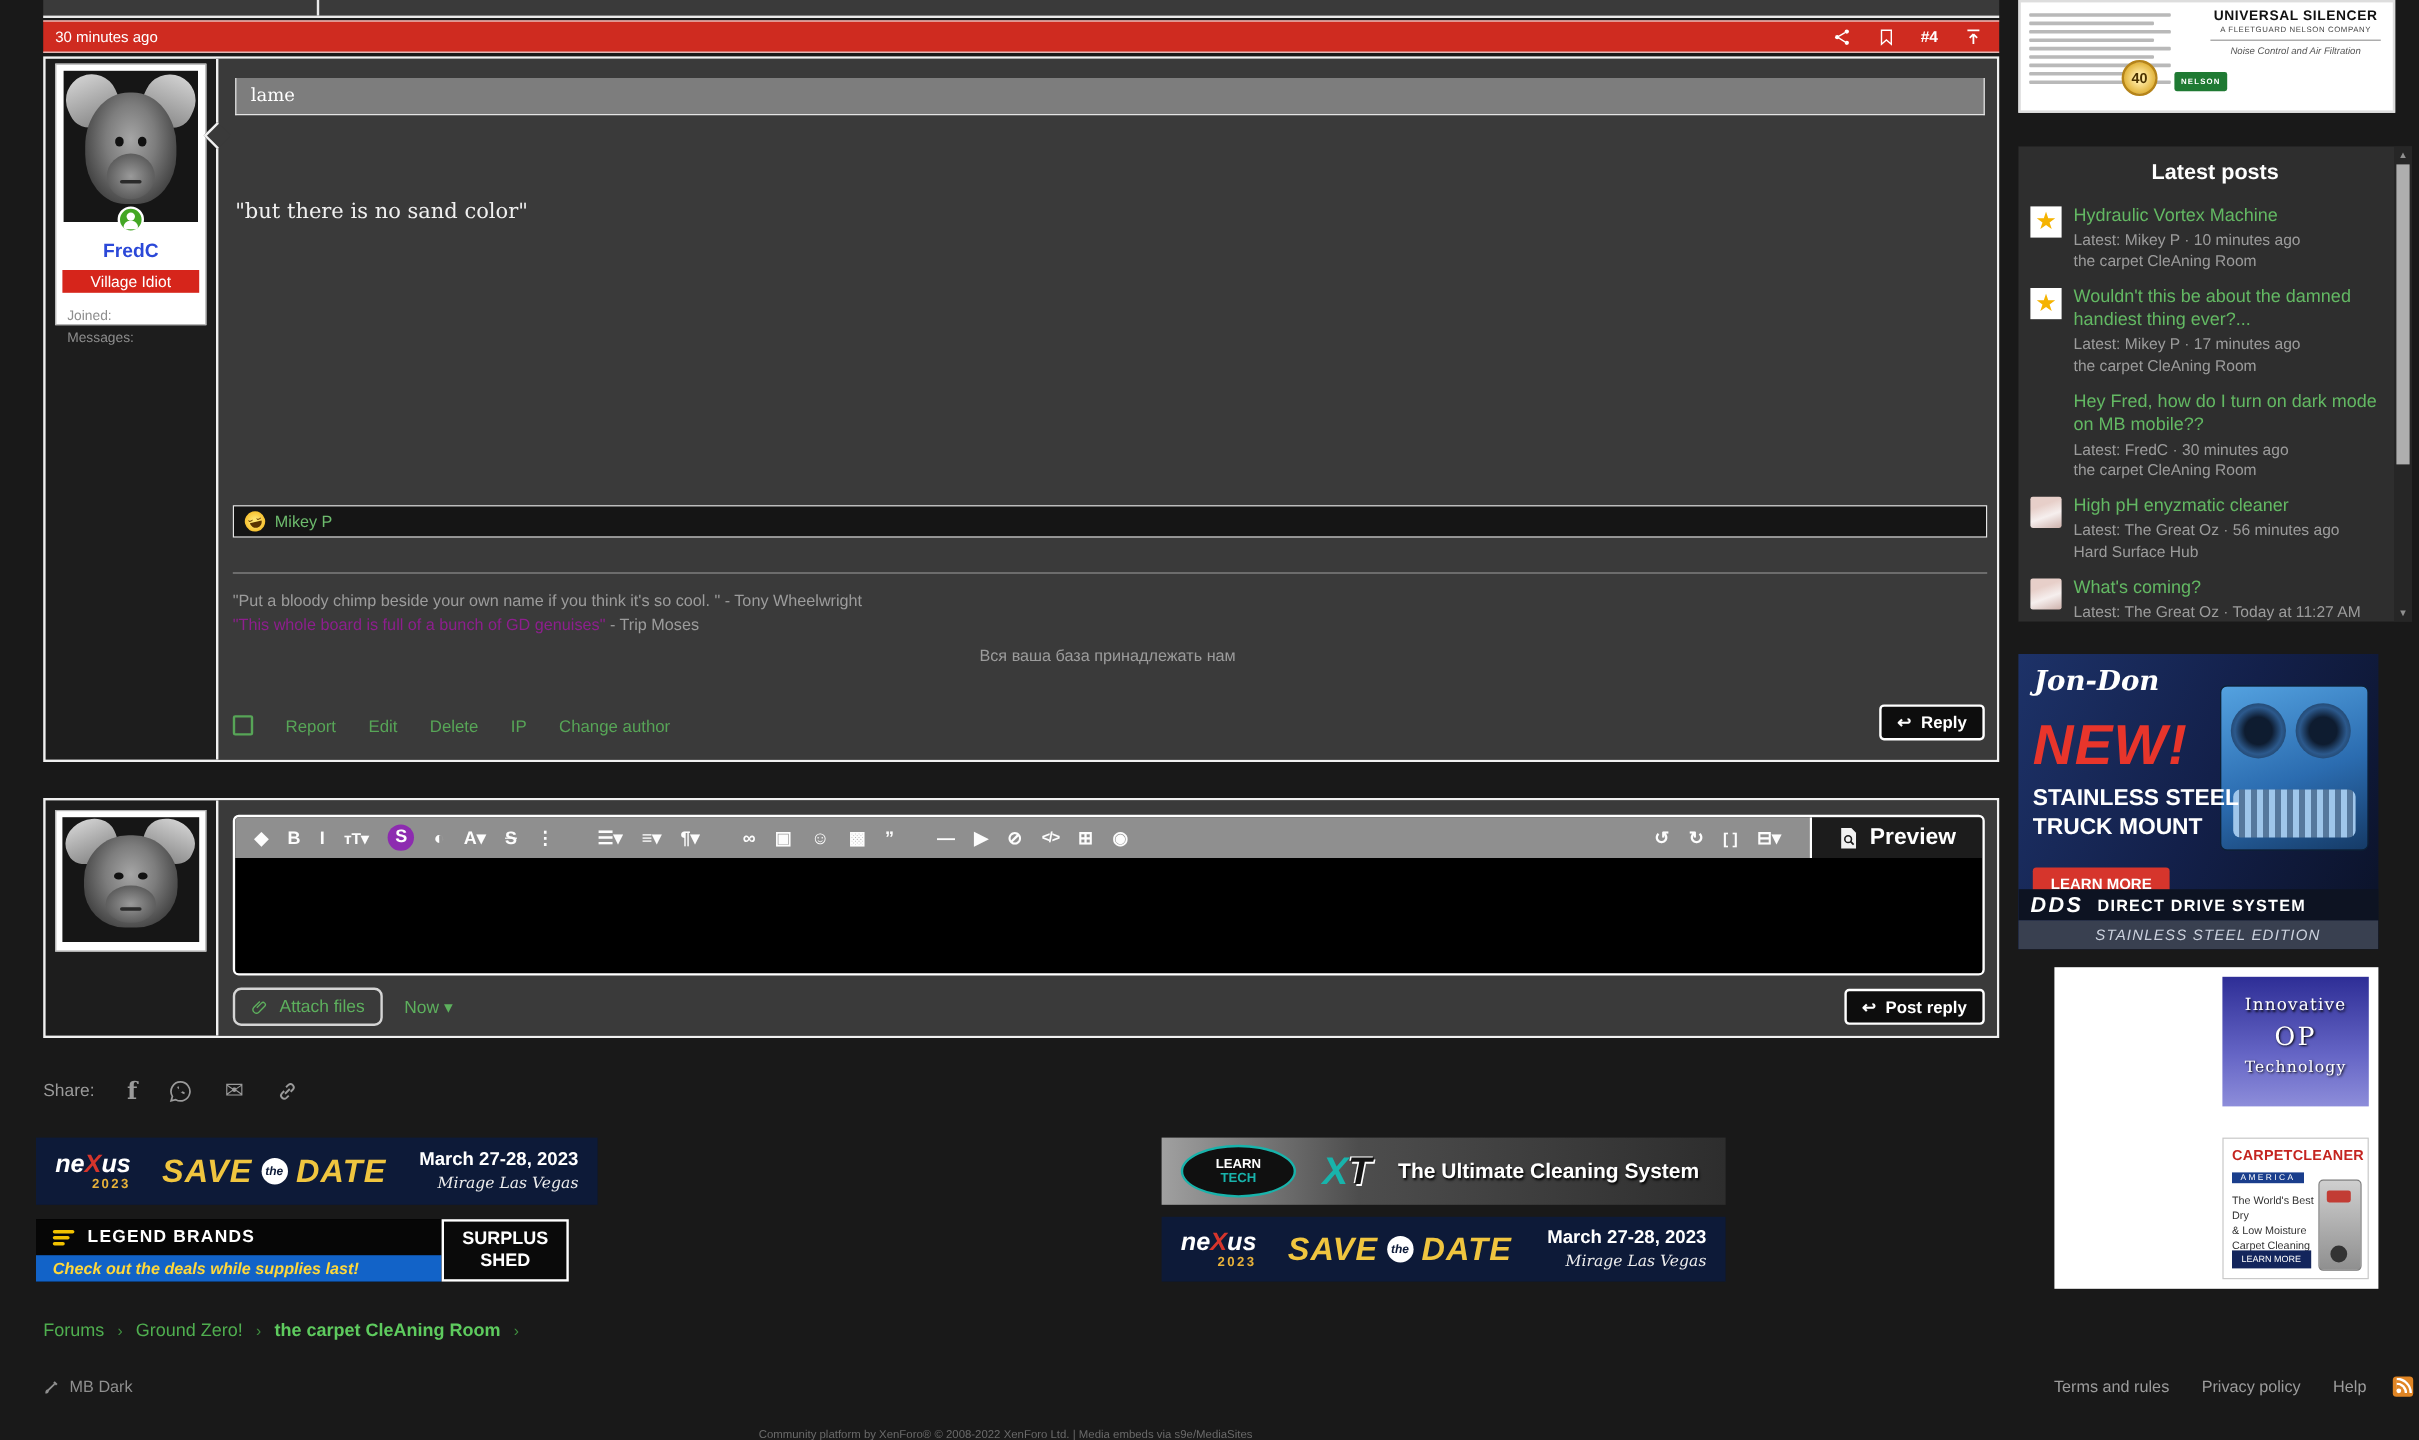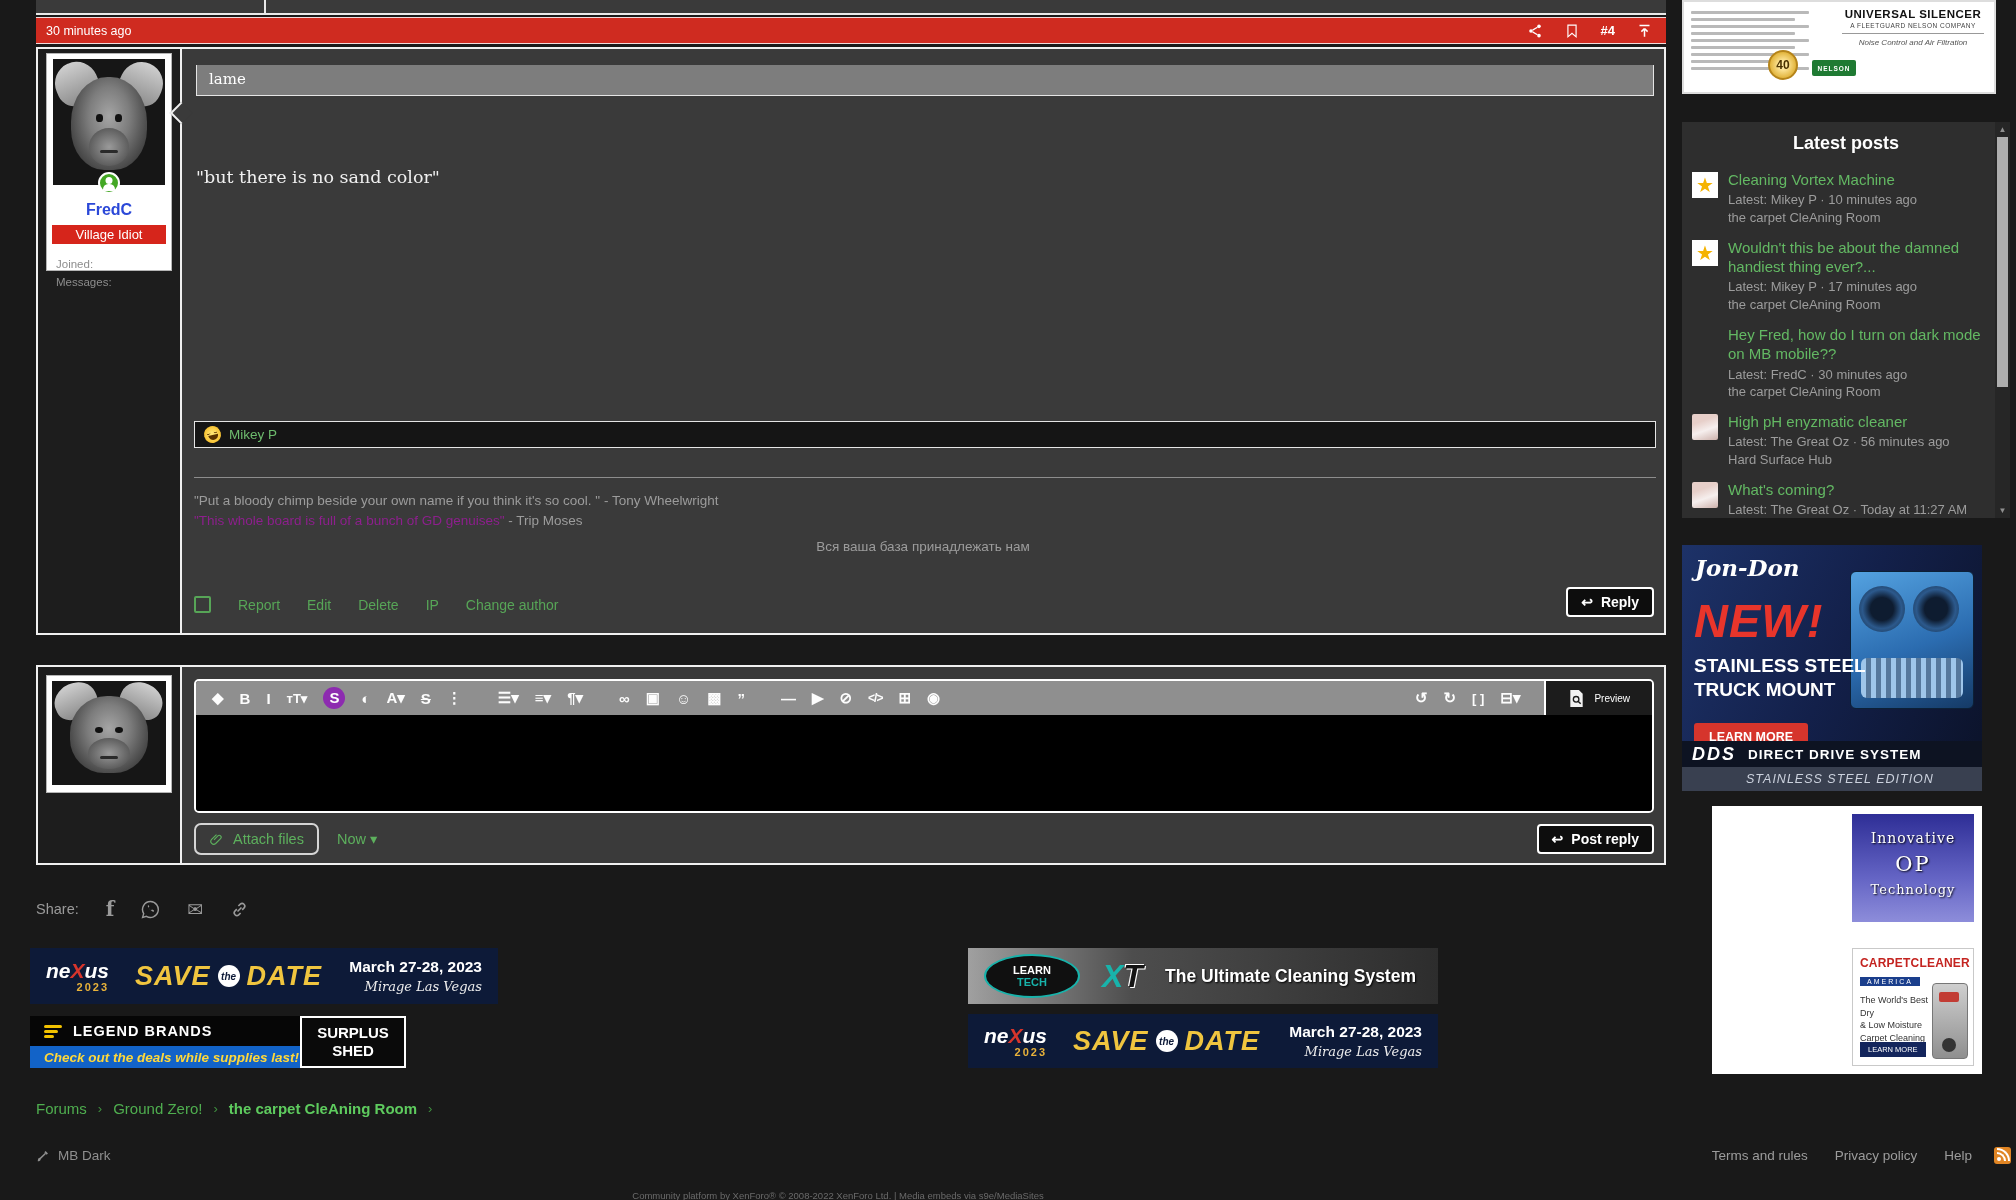--- a/index.html
+++ b/index.html
@@ -82,21 +82,21 @@
   .toolbar{background:#8f8f8f;height:34px;display:flex;align-items:center;color:#fdfdfd;padding-left:8px}
   .tb-icon{font-size:15px;font-weight:bold;margin:0 8px;white-space:nowrap;cursor:pointer}
   .tb-icon.sm{font-size:13px}
   .tb-icon.hl{background:#8d2bb0;border-radius:50%;width:22px;height:22px;line-height:22px;text-align:center;margin:0 8px;padding:0}
   .tb-icon.strike{text-decoration:line-through}
   .tb-icon.code{font-size:12px;letter-spacing:-1px}
   .tb-gap{width:20px}
   .tb-right{margin-left:auto;display:flex;align-items:center;height:100%}
   .preview-area{height:100%;background:#1c1c1c;border-left:2px solid #fff;display:flex;align-items:center;
         gap:9px;padding:0 22px;margin-left:16px;cursor:pointer}
-  .preview-area .ptxt{font-weight:normal;font-size:10px;color:#fff}
+  .preview-area .ptxt{font-weight:bold;font-size:19px;color:#fff}
   .textzone{background:#000;height:96px;cursor:text}
   .editor-bottom{position:absolute;left:12px;right:10px;top:156px;display:flex;align-items:center}
   .attach-btn{border:2px solid #d5d5d5;border-radius:7px;background:transparent;color:#5db05d;font-size:14.5px;
         padding:6px 13px;display:flex;align-items:center;gap:9px;cursor:pointer}
   .now-dd{color:#5db05d;font-size:14.5px;margin-left:18px;cursor:pointer}
   .post-reply-btn{margin-left:auto}
 
   
   #share-row{position:absolute;left:36px;top:897px;display:flex;align-items:center;gap:27px;color:#9a9a9a}
   #share-row .slabel{font-size:14.5px}
@@ -443,21 +443,21 @@
 
 <div class="aero abs" style="left:968px;top:948px;width:470px;height:56px">
   <span class="aero-logo">
       <span>LEARN</span>
       <span class="t2">TECH</span>
     </span>
   <span class="aero-xt"><span>X</span><span class="t">T</span></span>
   <span class="aero-tag">The Ultimate Cleaning System</span>
 </div>
 
-<div class="legend abs" style="left:30px;top:1016px;width:376px;height:52px">
+<div class="legend abs" style="left:30px;top:1016px;width:444px;height:52px">
   <span class="lg-left">
     <span class="lg-top">
       <span class="lg-bars">
           <div class="b1"></div>
           <div class="b2"></div>
           <div class="b3"></div>
         </span>
       <span class="lg-name">LEGEND BRANDS</span>
     </span>
     <span class="lg-bottom">Check out the deals while supplies last!</span>
@@ -531,21 +531,21 @@
     <div class="ta-tag">Noise Control and Air Filtration</div>
   </div>
 </div>
 
 <div id="sb-latest">
   <div class="lp-title">Latest posts</div>
   <div class="lp-items">
     <div class="lp-item">
       <span class="lp-ico star">★</span>
       <span class="lp-text">
-        <div class="lp-t">Cleaning Vortex Machine</div>
+        <div class="lp-t">Hydraulic Vortex Machine</div>
         <div class="lp-m">Latest: Mikey P · 10 minutes ago</div>
         <div class="lp-f">the carpet CleAning Room</div>
       </span>
     </div>
     <div class="lp-item">
       <span class="lp-ico star">★</span>
       <span class="lp-text">
         <div class="lp-t">Wouldn't this be about the damned handiest thing ever?...</div>
         <div class="lp-m">Latest: Mikey P · 17 minutes ago</div>
         <div class="lp-f">the carpet CleAning Room</div>

